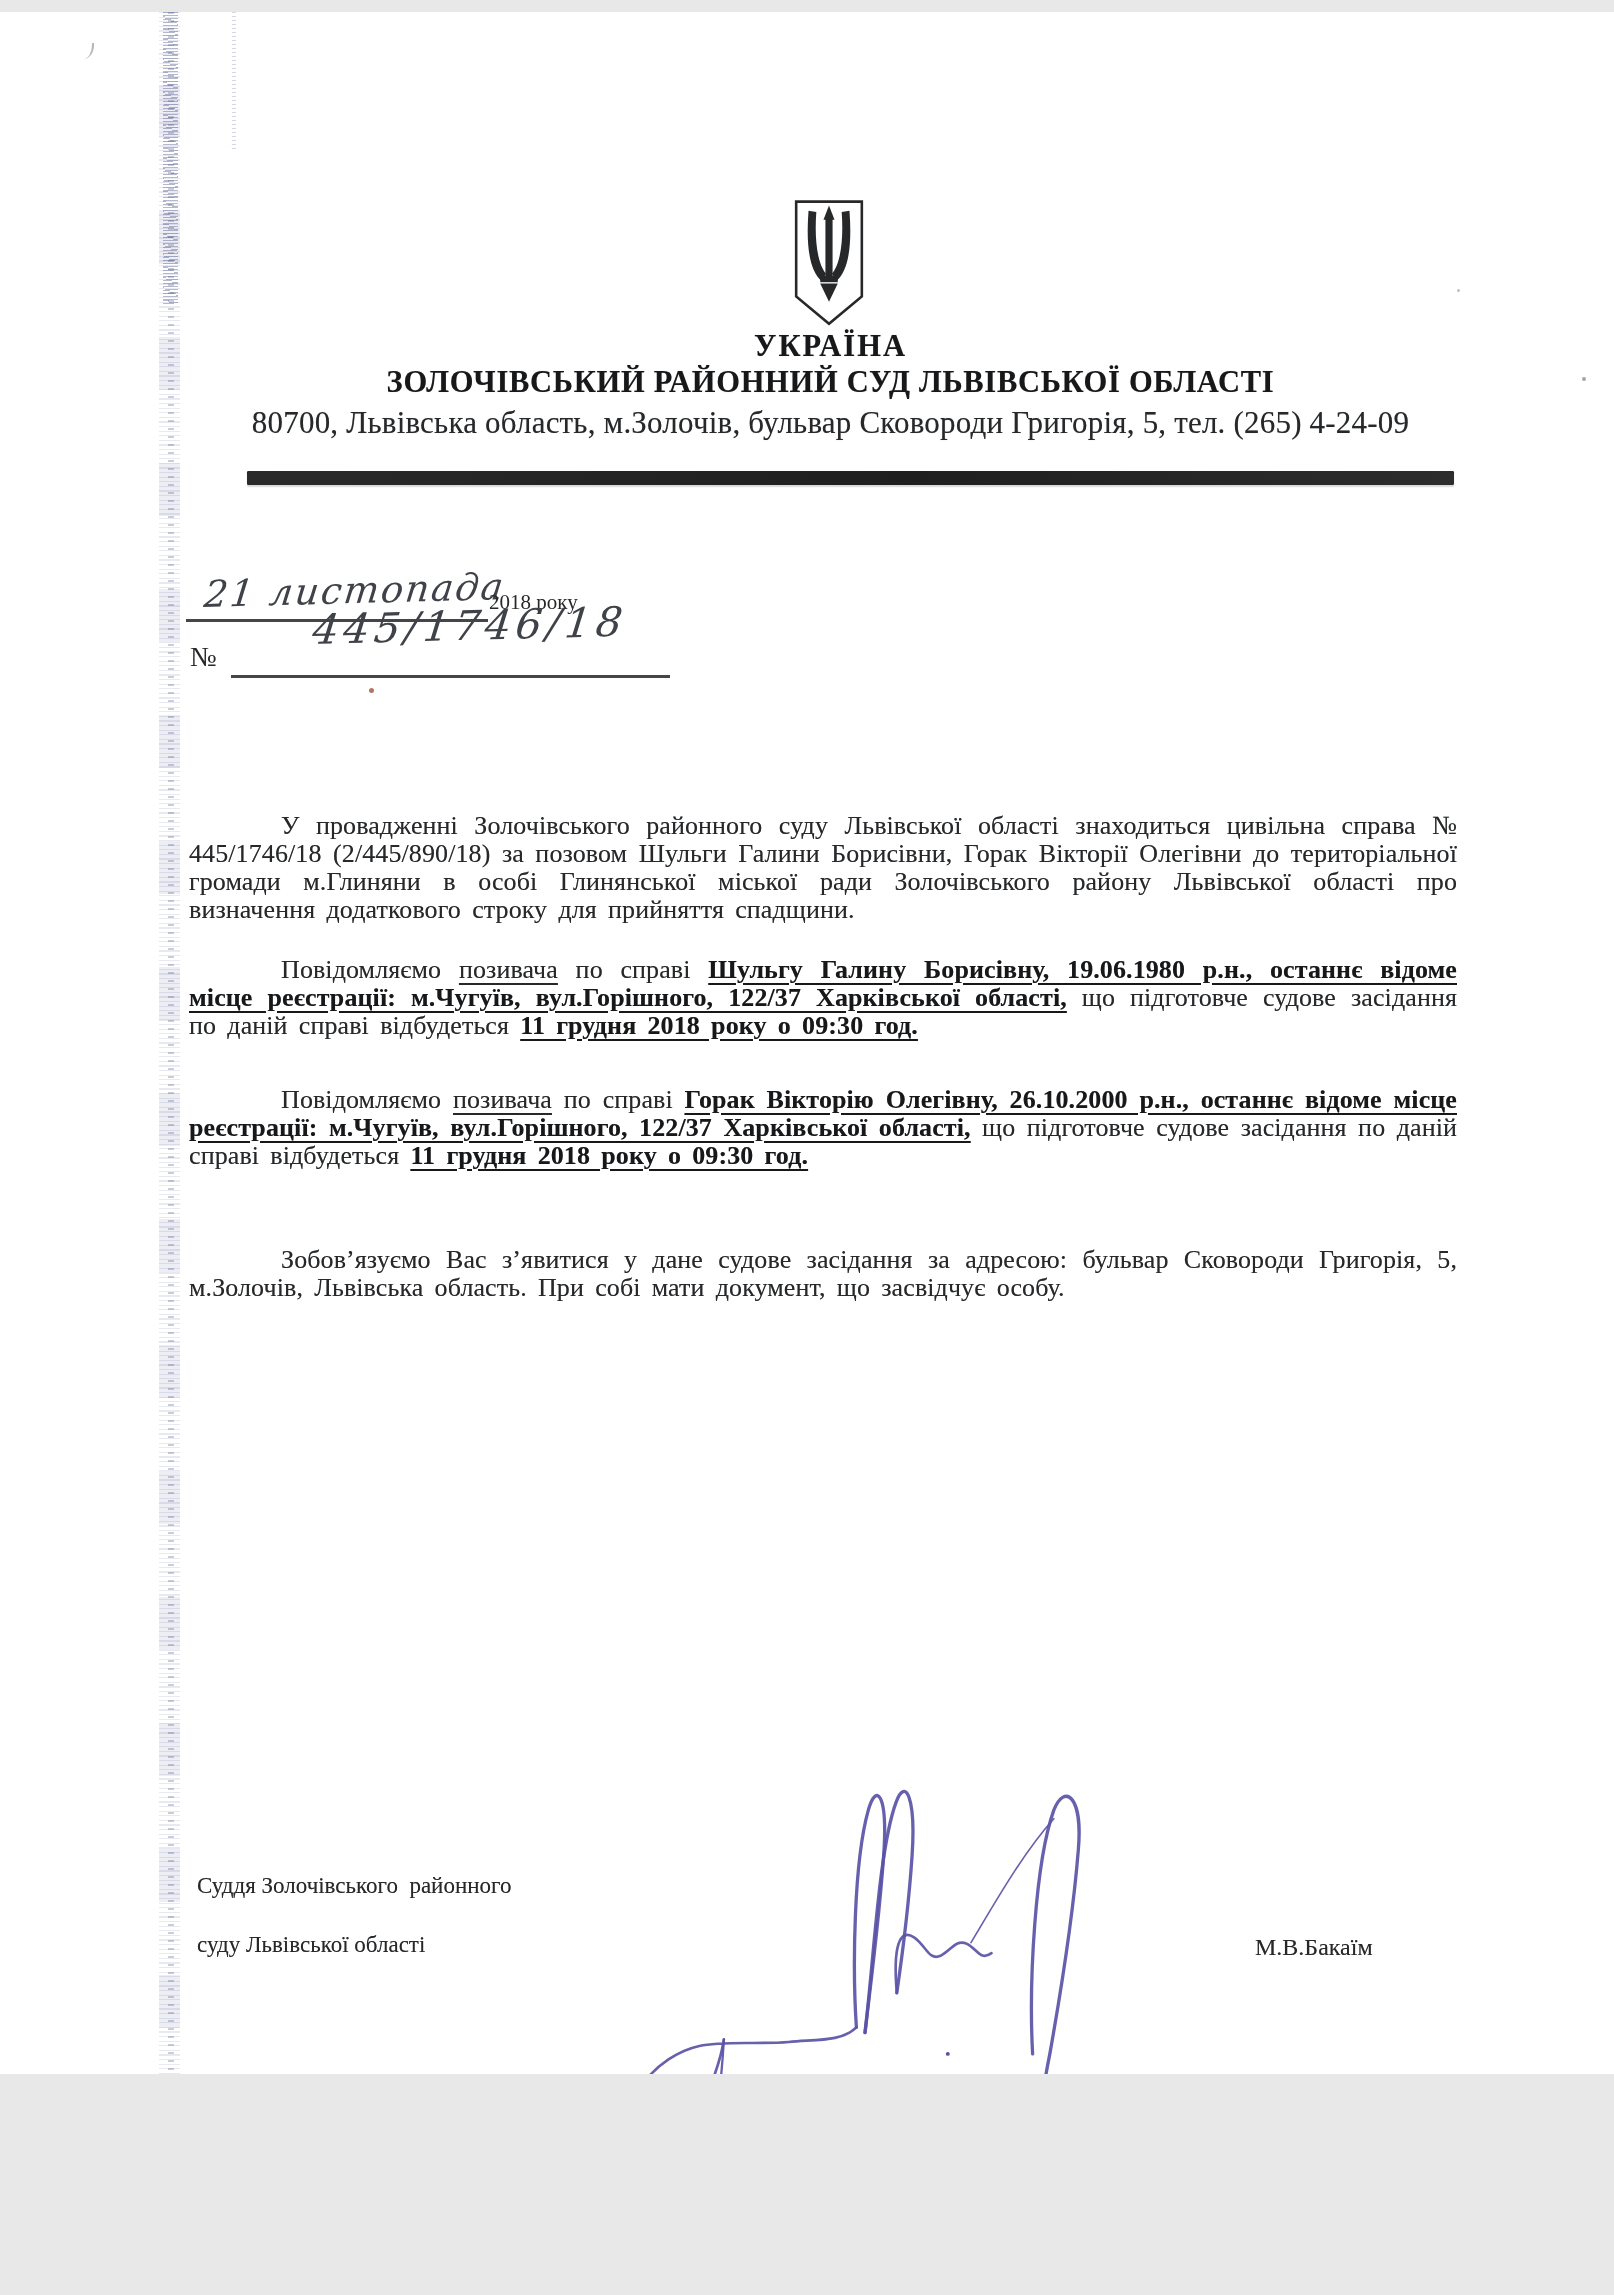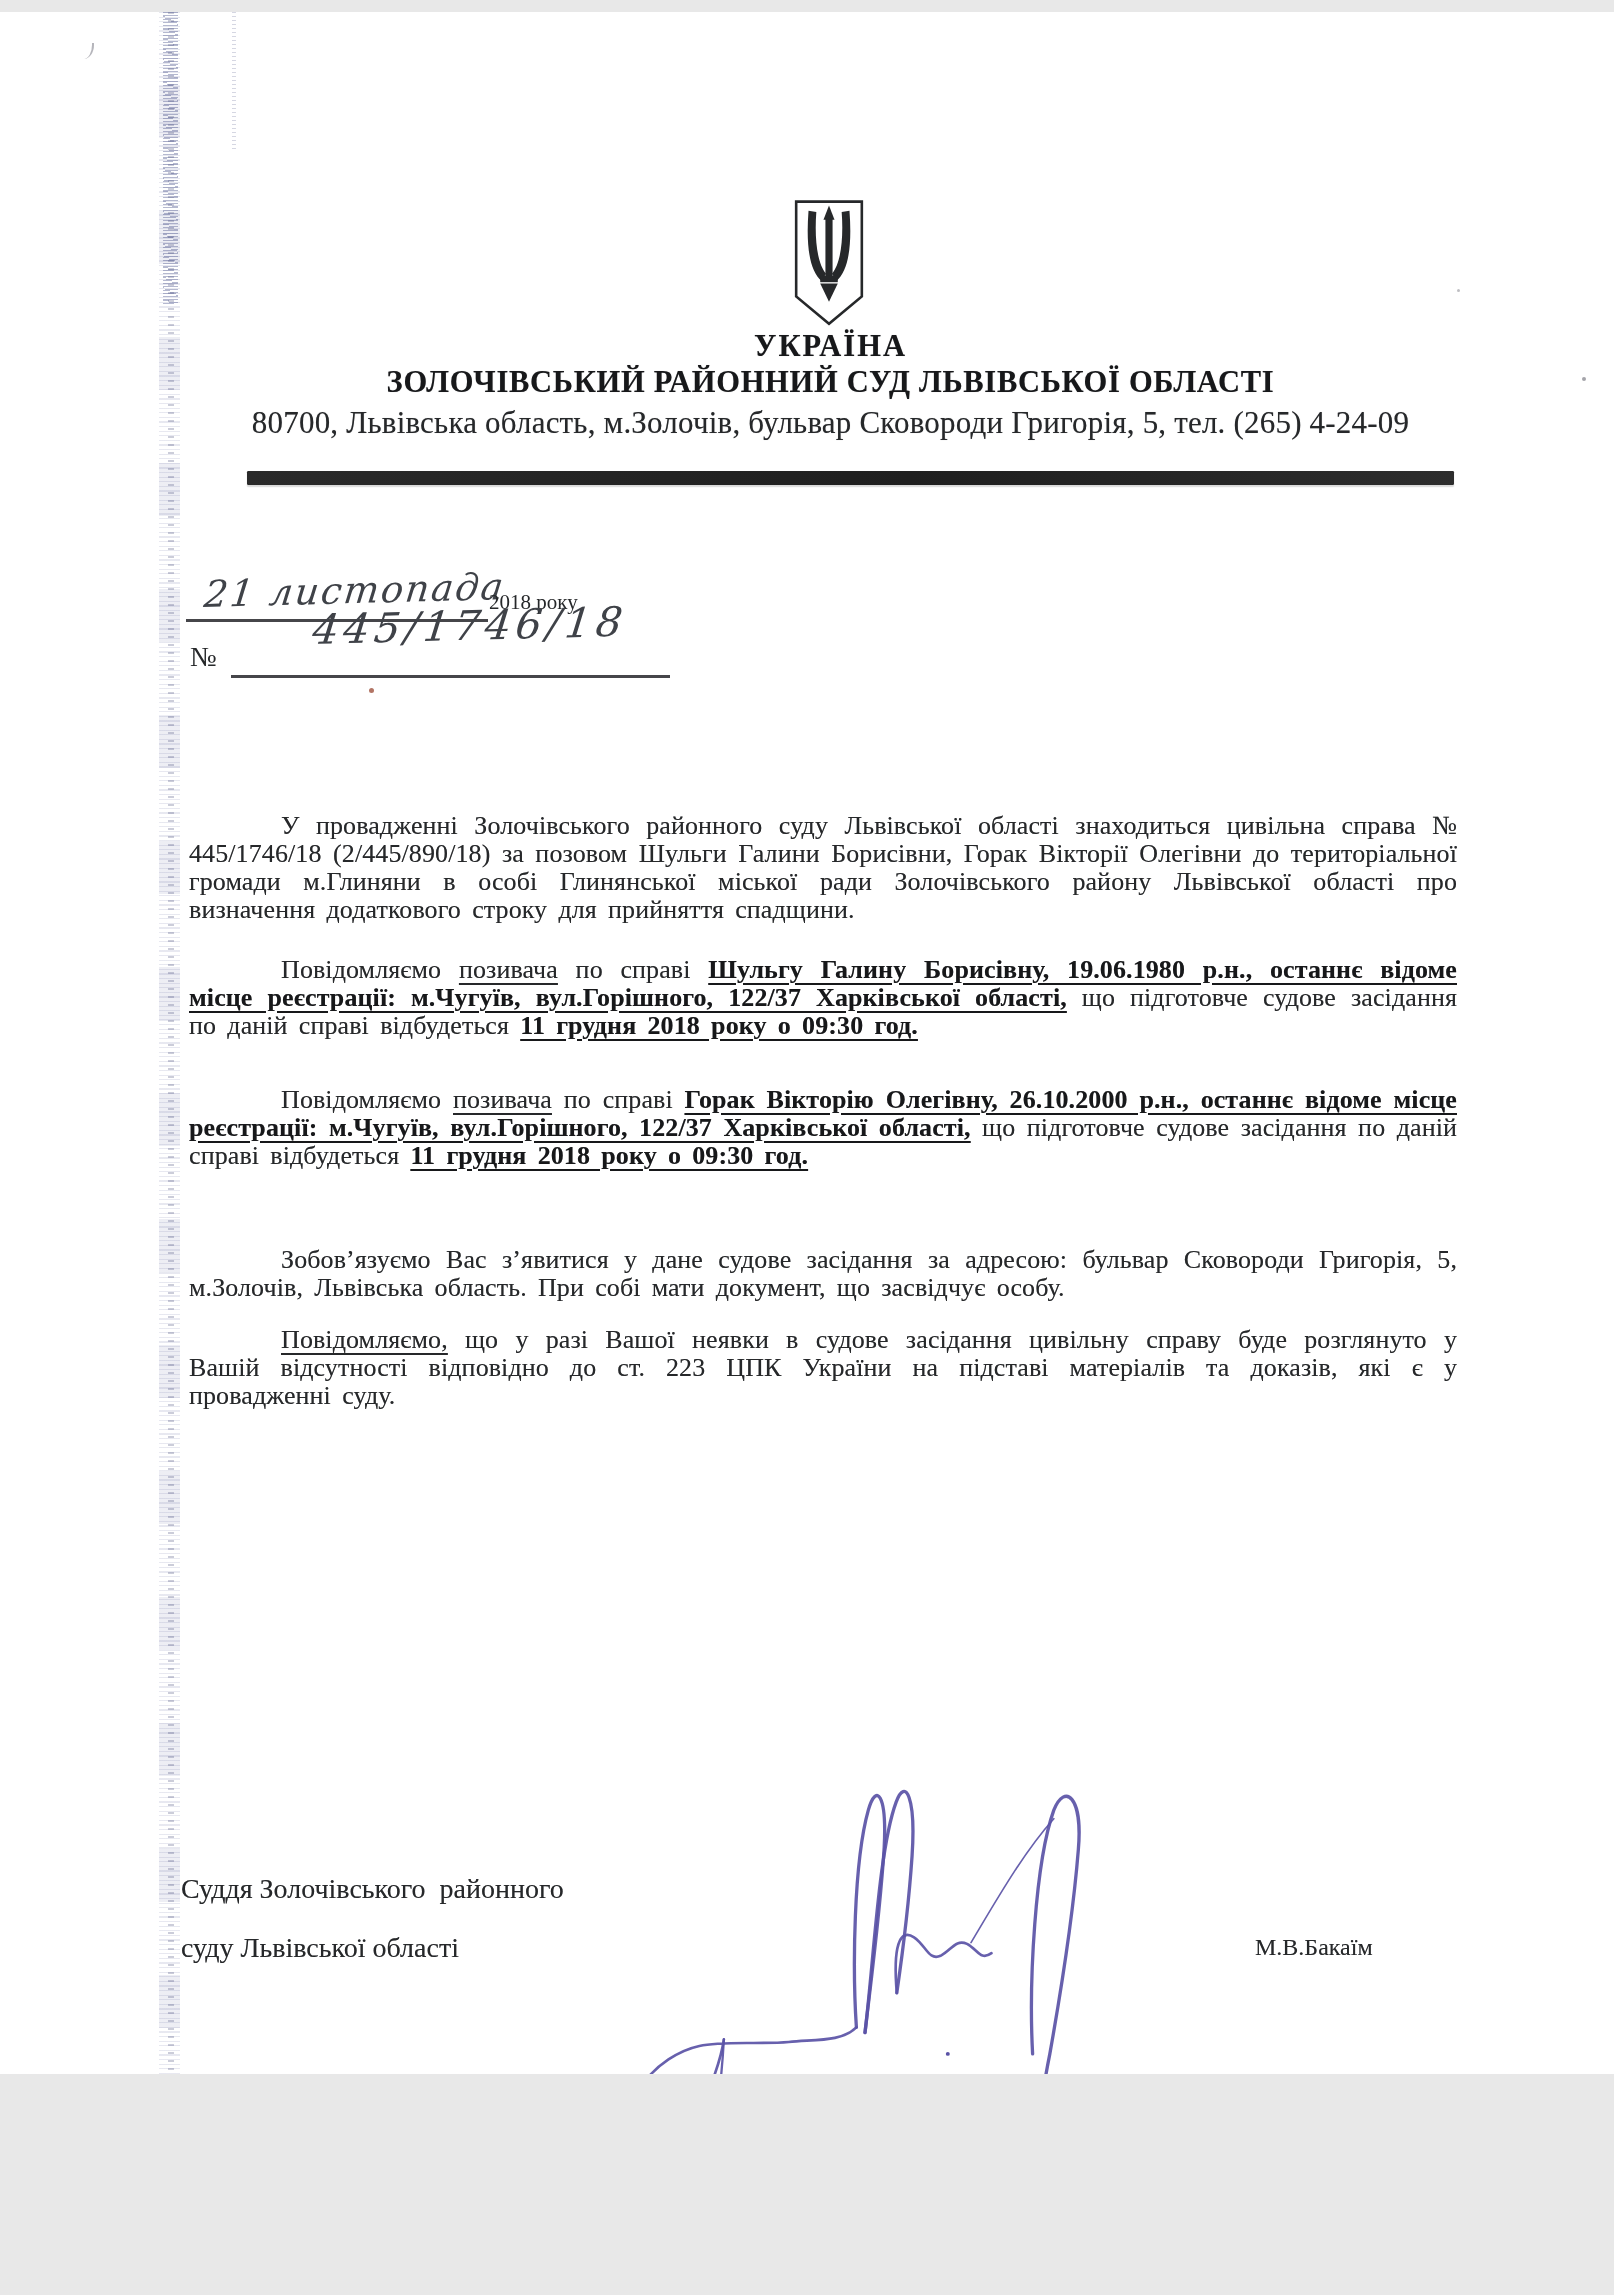--- a/index.html
+++ b/index.html
@@ -62,21 +62,21 @@
   .doc-par{font-size:26px; line-height:28px; text-align:justify; text-indent:92px;
     word-spacing:4.6px; letter-spacing:0.1px; margin:0;
     text-shadow:0 0 0.5px rgba(35,35,40,.45);}
   .mb-a{margin-bottom:32px;} .mb-b{margin-bottom:46px;} .mb-c{margin-bottom:76px;} .mb-d{margin-bottom:24px;}
   .seg-regular{}
   .seg-underline{text-decoration:underline; text-decoration-thickness:2px; text-underline-offset:4.6px;}
   .seg-bold-underline{font-weight:700; color:var(--bold-ink);
     text-decoration:underline; text-decoration-thickness:2.3px; text-underline-offset:4.6px;}
 
   
-  .sig-line{position:absolute; left:181px; font-size:28px; white-space:pre;
+  .sig-line{position:absolute; left:197px; font-size:23px; white-space:pre;
     text-shadow:0 0 0.5px rgba(35,35,40,.4);}
   .sig-line-1{top:1861px;}
   .sig-line-2{top:1920px;}
   .sig-name{position:absolute; left:1255px; top:1922px; font-size:24px; white-space:nowrap;
     text-shadow:0 0 0.5px rgba(35,35,40,.4);}
   .signature-svg{position:absolute; left:590px; top:1757px; width:550px; height:530px; pointer-events:none;}
   .signature-svg path{fill:none; stroke:var(--signature-ink); stroke-linecap:round; stroke-linejoin:round; opacity:.92;}
   .emblem .shield{fill:#ffffff; stroke:var(--ink); stroke-width:4px;}
   .emblem .tryzub{fill:var(--ink);}
 </style>
@@ -117,21 +117,20 @@
   <div class="ref-date-line"></div>
   <div class="ref-no-label">№</div>
   <div class="handwritten ref-number-hw">445/1746/18</div>
   <div class="ref-no-line"></div>
 
   <main class="body-text">
     <p class="doc-par mb-a"><span class="seg-regular">У провадженні Золочівського районного суду Львівської області знаходиться цивільна справа № 445/1746/18 (2/445/890/18) за позовом Шульги Галини Борисівни, Горак Вікторії Олегівни до територіальної громади м.Глиняни в особі Глинянської міської ради Золочівського району Львівської області про визначення додаткового строку для прийняття спадщини.</span></p>
     <p class="doc-par mb-b"><span class="seg-regular">Повідомляємо </span><span class="seg-underline">позивача</span><span class="seg-regular"> по справі </span><span class="seg-bold-underline">Шульгу Галину Борисівну, 19.06.1980 р.н., останнє відоме місце реєстрації: м.Чугуїв, вул.Горішного, 122/37 Харківської області,</span><span class="seg-regular"> що підготовче судове засідання по даній справі відбудеться </span><span class="seg-bold-underline">11 грудня 2018 року о 09:30 год.</span></p>
     <p class="doc-par mb-c"><span class="seg-regular">Повідомляємо </span><span class="seg-underline">позивача</span><span class="seg-regular"> по справі </span><span class="seg-bold-underline">Горак Вікторію Олегівну, 26.10.2000 р.н., останнє відоме місце реєстрації: м.Чугуїв, вул.Горішного, 122/37 Харківської області,</span><span class="seg-regular"> що підготовче судове засідання по даній справі відбудеться </span><span class="seg-bold-underline">11 грудня 2018 року о 09:30 год.</span></p>
     <p class="doc-par mb-d"><span class="seg-regular">Зобов’язуємо Вас з’явитися у дане судове засідання за адресою:  бульвар Сковороди Григорія, 5, м.Золочів, Львівська область. При собі мати документ, що засвідчує особу.</span></p>
-    <p class="doc-par"><span class="seg-underline">Повідомляємо,</span><span class="seg-regular"> що у разі Вашої неявки в судове засідання цивільну справу буде розглянуто у Вашій відсутності відповідно до ст. 223 ЦПК України на підставі матеріалів та доказів, які є у провадженні суду.</span></p>
   </main>
 
   <div class="sig-line sig-line-1">Суддя Золочівського  районного</div>
   <div class="sig-line sig-line-2">суду Львівської області</div>
   <div class="sig-name">М.В.Бакаїм</div>
 
   <svg class="signature-svg" viewBox="0 0 830 800">
     <path stroke-width="5" d="M402 390 C396 300 398 140 420 62 C432 20 448 38 444 118 C438 215 424 320 415 398"></path>
     <path stroke-width="5" d="M415 398 C428 292 436 120 462 50 C476 12 492 42 486 132 C480 220 470 290 463 338"></path>
     <path stroke-width="4" d="M463 338 C457 268 467 240 489 254 C507 266 511 290 529 282 C545 274 552 256 569 264 C585 272 589 290 606 278"></path>

